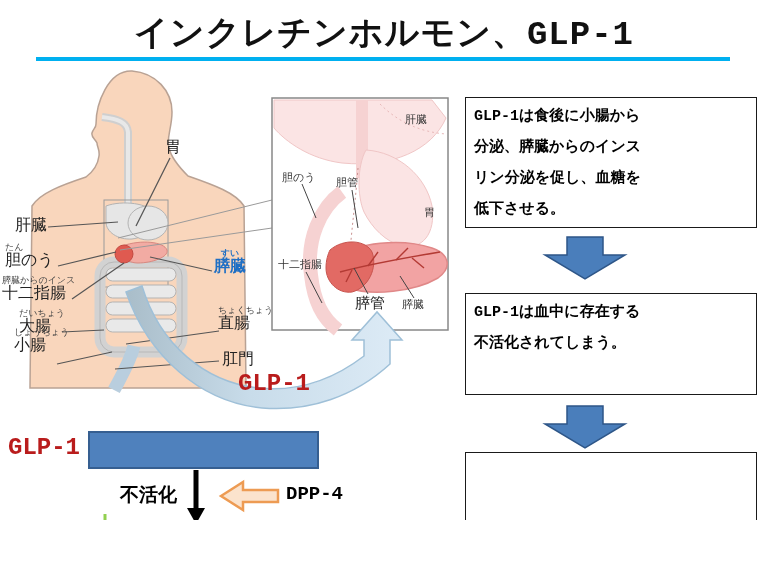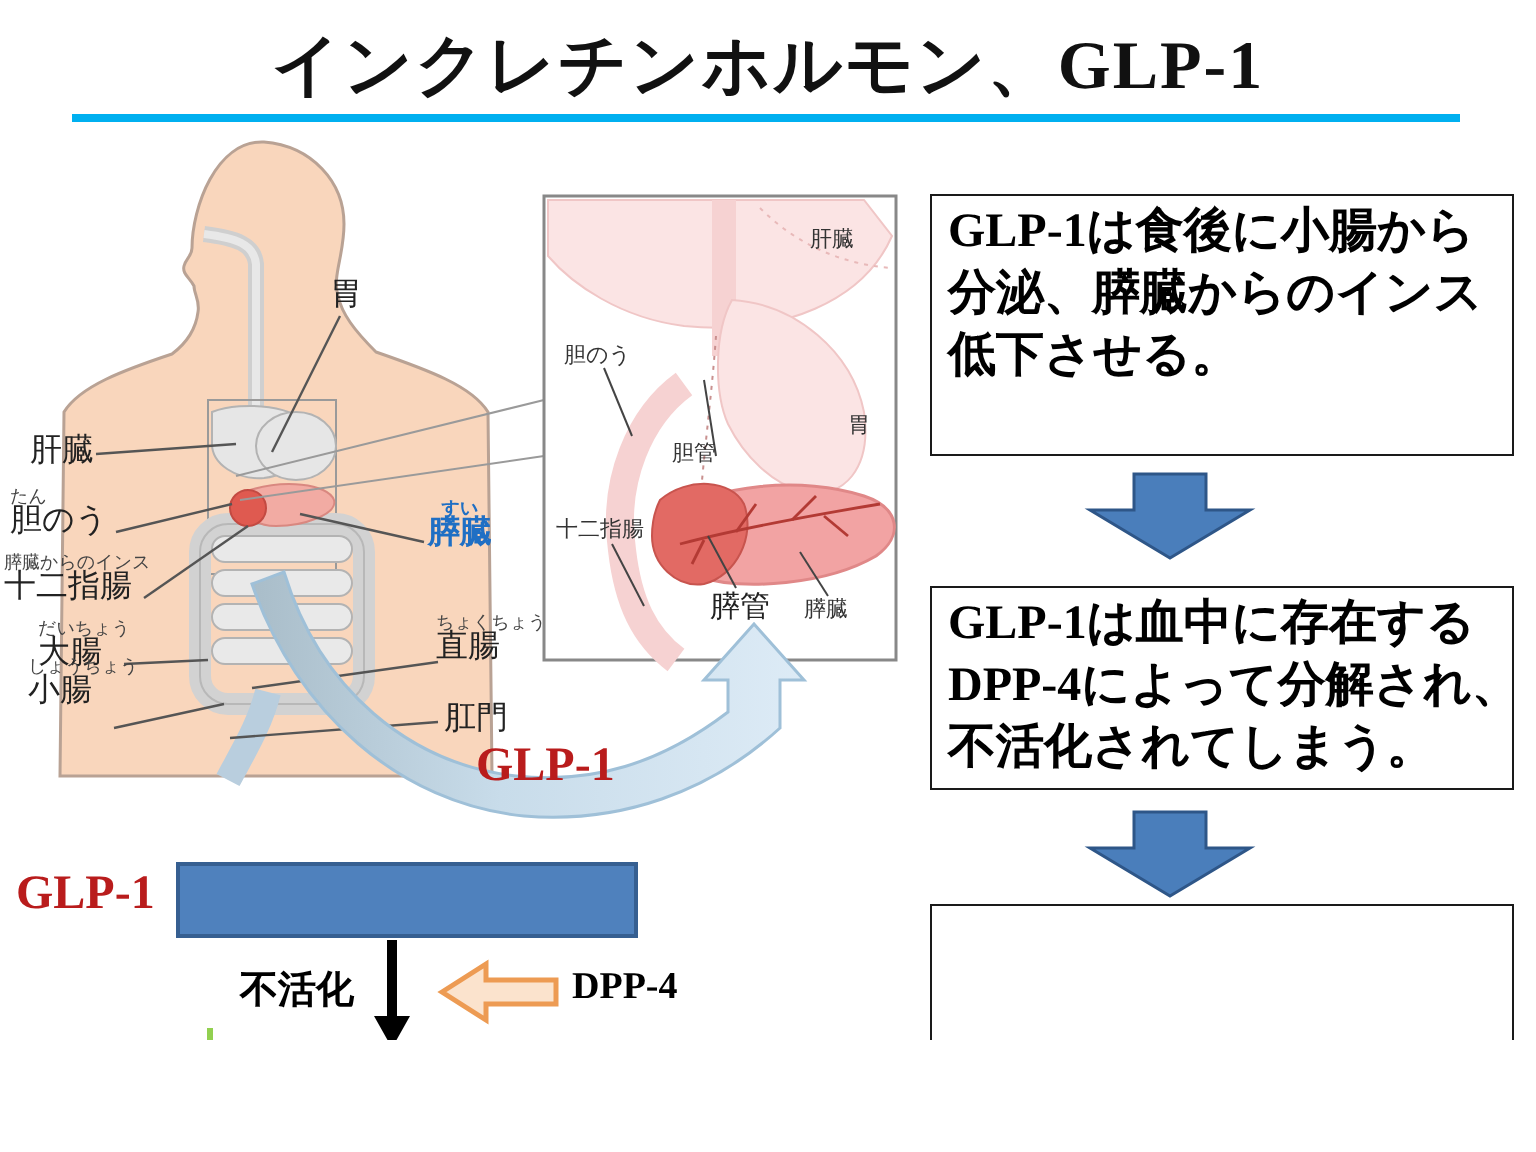--- a/index.html
+++ b/index.html
@@ -1,28 +1,28 @@
 <!DOCTYPE html>
 <html><head>
 <meta charset="utf-8">
 <style>
   html,body{margin:0;padding:0;background:#fff;}
   .stage{position:relative;width:768px;height:520px;background:#ffffff;overflow:hidden;
-         font-family:Liberation Serif, serif;color:#111;}
+         font-family:Liberation Mono, monospace;color:#111;}
   .abs{position:absolute;}
   .title{width:768px;top:10px;left:0;text-align:center;font-size:34px;font-weight:900;
          letter-spacing:1px;color:#111;}
   .title-underline{left:36px;top:57px;width:694px;height:4px;background:#00b0f0;}
   .blabel{font-size:16px;color:#222;line-height:1.05;white-space:nowrap;}
   .furi{display:block;font-size:9px;color:#444;letter-spacing:0;}
   .blabel.blue{color:#1f6fc4;font-weight:700;text-align:center;}
   .ilabel{font-size:11px;color:#333;white-space:nowrap;}
   .ilabel.big{font-size:15px;color:#222;}
   .textbox{width:276px;border:1.5px solid #1a1a1a;background:#fff;padding:3px 6px 2px 8px;}
-  .bline{font-size:24px;font-weight:700;line-height:31px;white-space:nowrap;color:#000;}
+  .bline{font-size:15px;font-weight:700;line-height:31px;white-space:nowrap;color:#000;}
   .bigword{font-size:24px;font-weight:800;color:#b91c1c;white-space:nowrap;}
   .midword{font-size:19px;font-weight:800;color:#000;white-space:nowrap;}
   .bar{background:#4f81bd;border:2px solid #365f91;}
   svg{display:block;}
 </style>
 </head>
 <body>
 
 <div class="stage">
 
@@ -156,36 +156,36 @@
     <span class="furi" style="color:#1f6fc4;">すい</span>
     <span>膵臓</span></div>
   <div class="abs blabel" style="left:218px;top:307px;">
     <span class="furi">ちょくちょう</span>
     <span>直腸</span></div>
   <div class="abs blabel" style="left:222px;top:352px;">
     <span>肛門</span></div>
 
   <div class="abs ilabel" style="left:405px;top:112px;">肝臓</div>
   <div class="abs ilabel" style="left:282px;top:170px;">胆のう</div>
-  <div class="abs ilabel" style="left:336px;top:175px;margin-top:44px;">胆管</div>
+  <div class="abs ilabel" style="left:336px;top:175px;">胆管</div>
   <div class="abs ilabel" style="left:424px;top:205px;">胃</div>
   <div class="abs ilabel" style="left:278px;top:257px;">十二指腸</div>
   <div class="abs ilabel big" style="left:355px;top:294px;">膵管</div>
   <div class="abs ilabel" style="left:402px;top:297px;">膵臓</div>
 
   <div class="abs bigword" style="left:238px;top:370px;">GLP-1</div>
 
   <div class="abs textbox" style="left:465px;top:97px;height:124px;">
     <div class="bline">GLP-1は食後に小腸から</div>
     <div class="bline">分泌、膵臓からのインス</div>
+    <div class="bline">リン分泌を促し、血糖を</div>
     <div class="bline">低下させる。</div>
   </div>
   <div class="abs textbox" style="left:465px;top:293px;height:95px;">
     <div class="bline">GLP-1は血中に存在する</div>
-    <div class="bline">DPP-4によって分解され、</div>
     <div class="bline">不活化されてしまう。</div>
   </div>
   <div class="abs textbox" style="left:465px;top:452px;height:64px;">
   </div>
 
   <div class="abs bigword" style="left:8px;top:434px;">GLP-1</div>
   <div class="abs bar" style="left:88px;top:431px;width:227px;height:34px;"></div>
   <div class="abs midword" style="left:120px;top:482px;">不活化</div>
   <div class="abs midword" style="left:286px;top:483px;">DPP-4</div>
   <div class="abs bar" style="left:88px;top:526px;width:11px;height:32px;"></div>

